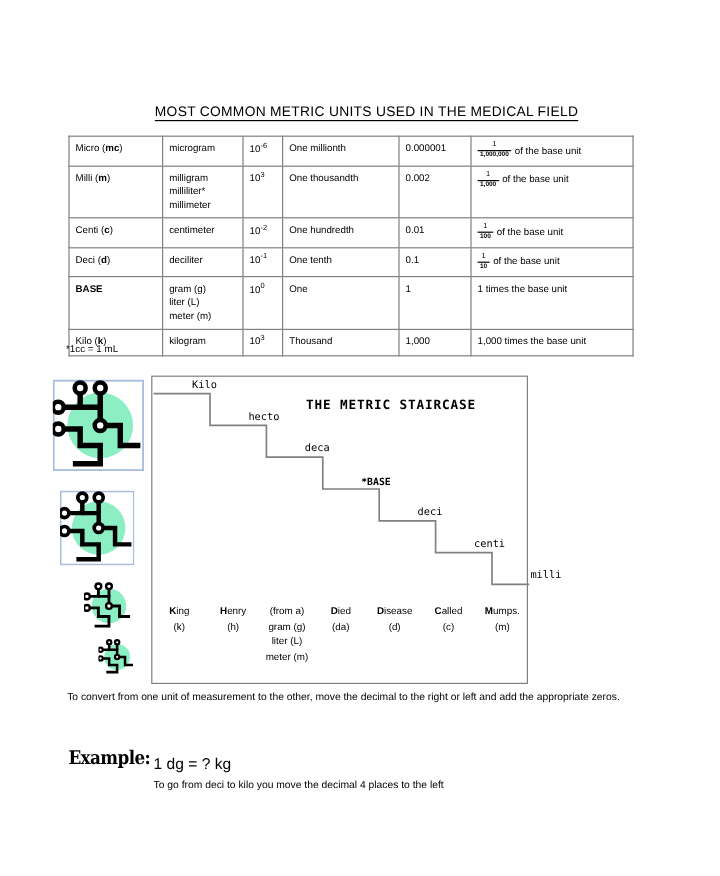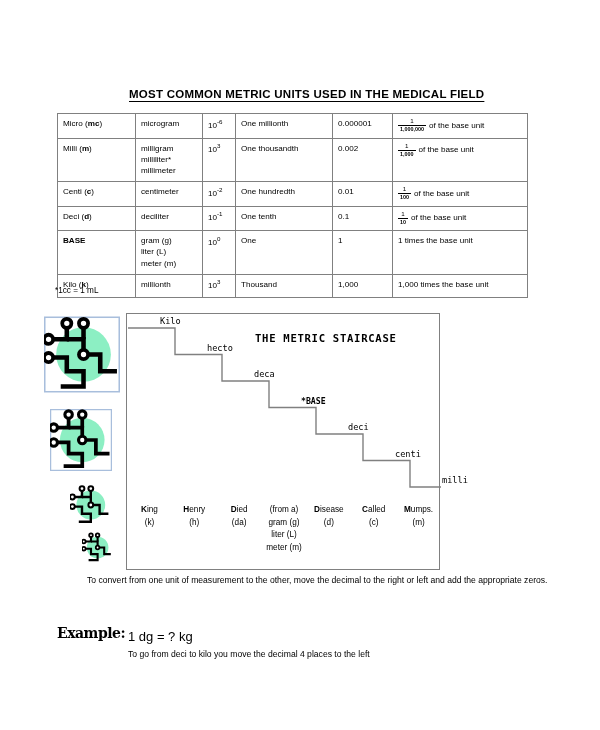--- a/index.html
+++ b/index.html
@@ -15,21 +15,21 @@
     position: relative;
     overflow: hidden;
   }
 
   
   .doc-title {
     position: absolute;
     left: 129px;
     top: 88px;
     font-size: 11.5px;
-    font-weight: bold;
+    font-weight: normal;
     letter-spacing: 0.25px;
     text-decoration: underline;
     text-underline-offset: 3px;
     white-space: nowrap;
   }
 
   
   .units-table {
     position: absolute;
     left: 57px;
@@ -155,21 +155,20 @@
 
   
   .convert-note {
     position: absolute;
     left: 56px;
     top: 573px;
     width: 486px;
     font-size: 8.6px;
     line-height: 1.85;
     text-align: justify;
-    margin-left: 31px;
   }
   .example-label {
     position: absolute;
     left: 57px;
     top: 623px;
     font-size: 14px;
     font-weight: bold;
     font-family: "DejaVu Serif", serif;
     letter-spacing: -0.5px;
     transform: scaleY(1.12);
@@ -285,21 +284,21 @@
           <span>meter (m)</span>
         </td>
         <td><span class="pw">10<sup>0</sup></span></td>
         <td>One</td>
         <td>1</td>
         <td>1 times the base unit</td>
       </tr>
       <tr>
         <td>Kilo (<b>k</b>)</td>
         <td class="multiline">
-          <span>millionth</span>
+          <span>kilogram</span>
         </td>
         <td><span class="pw">10<sup>3</sup></span></td>
         <td>Thousand</td>
         <td>1,000</td>
         <td>1,000 times the base unit</td>
       </tr>
     </tbody>
 </table>
 
 <div class="footnote">*1cc = 1 mL</div>
@@ -403,30 +402,30 @@
   <div class="mnemonic" id="mnemonic-row">
       <div class="cell">
         <span class="w"><b>K</b>ing</span>
         <span>(k)</span>
       </div>
       <div class="cell">
         <span class="w"><b>H</b>enry</span>
         <span>(h)</span>
       </div>
       <div class="cell">
-        <span class="w"><b>D</b>ied</span>
-        <span>(da)</span>
-      </div>
-      <div class="cell">
         <span class="w">(from a)</span>
         <span>gram (g)</span>
         <span>liter (L)</span>
         <span>meter (m)</span>
       </div>
       <div class="cell">
+        <span class="w"><b>D</b>ied</span>
+        <span>(da)</span>
+      </div>
+      <div class="cell">
         <span class="w"><b>D</b>isease</span>
         <span>(d)</span>
       </div>
       <div class="cell">
         <span class="w"><b>C</b>alled</span>
         <span>(c)</span>
       </div>
       <div class="cell">
         <span class="w"><b>M</b>umps.</span>
         <span>(m)</span>

